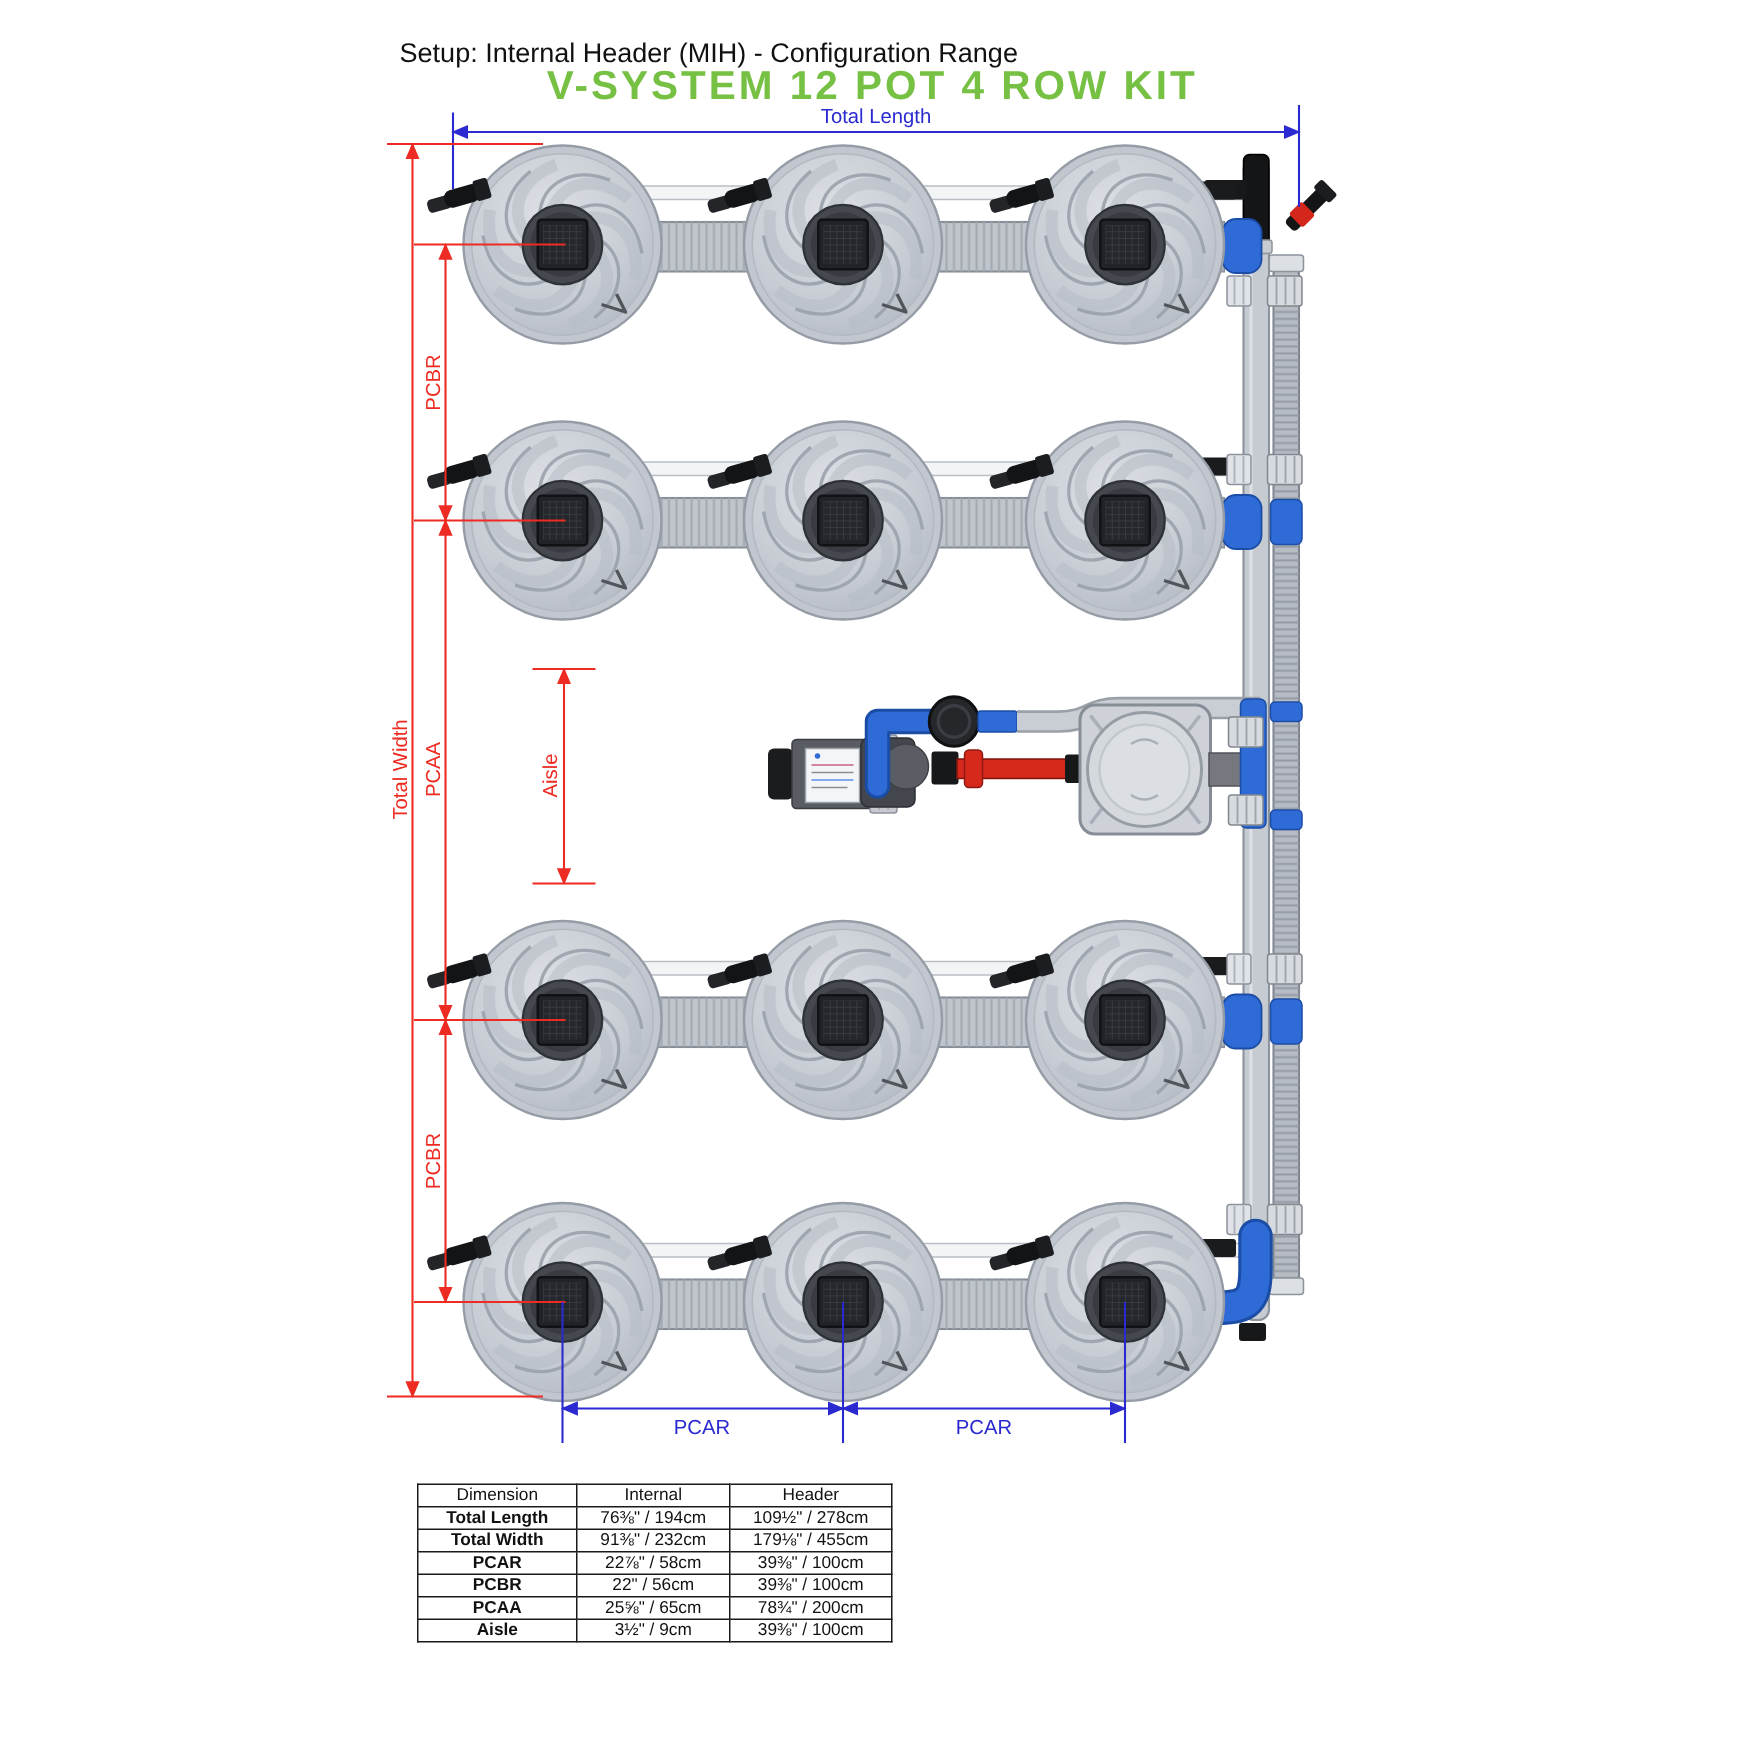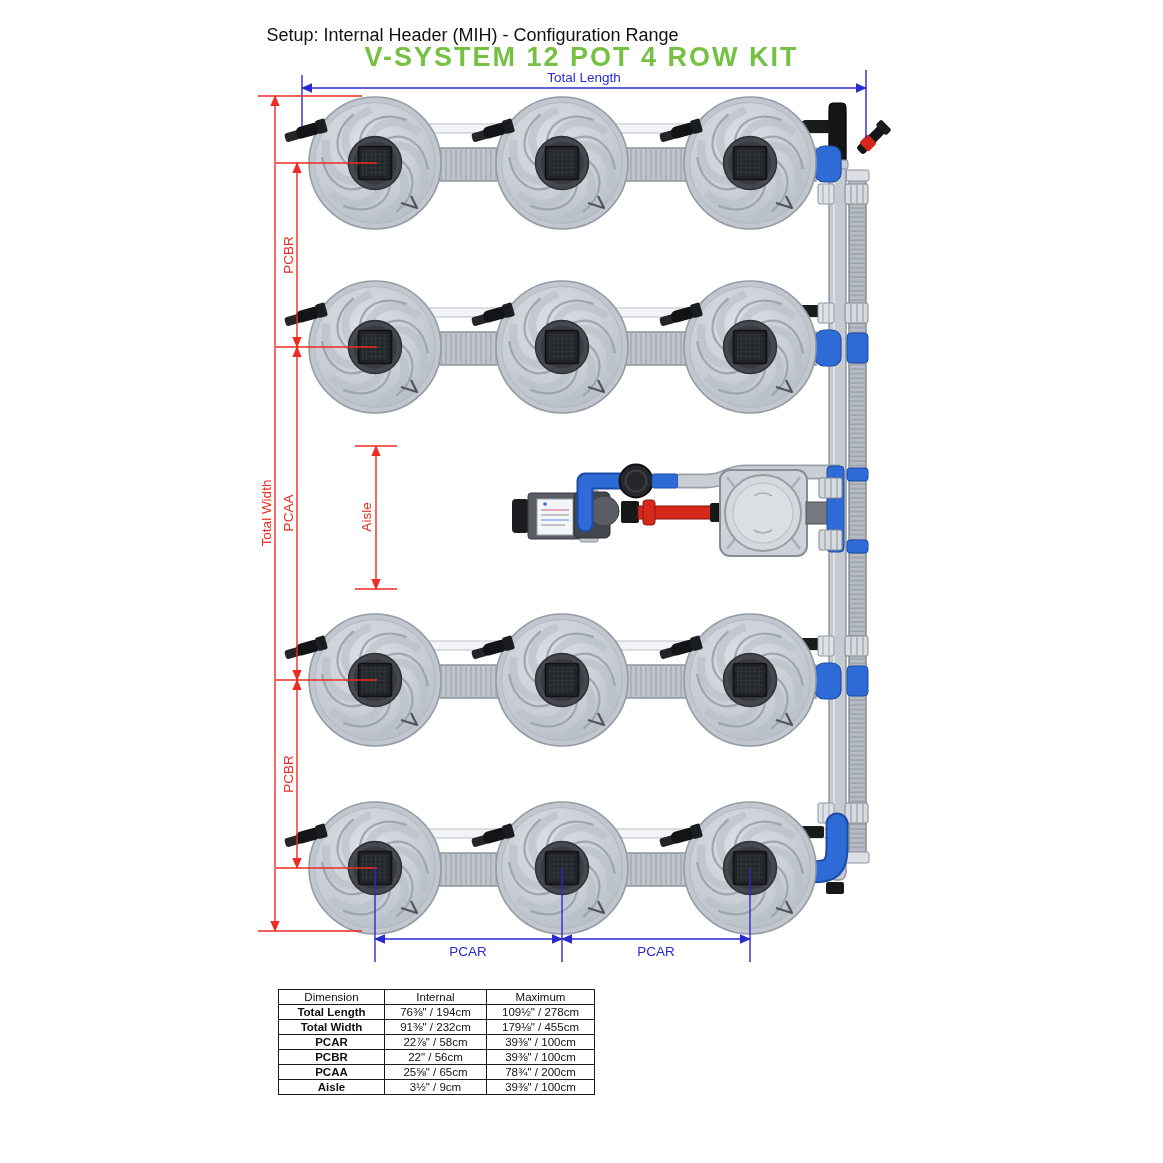--- a/index.html
+++ b/index.html
@@ -288,21 +288,21 @@
 <table class="dim">
   <colgroup>
       <col style="width:106px">
       <col style="width:102px">
       <col style="width:108px">
     </colgroup>
   <tbody>
       <tr>
     <th>Dimension</th>
     <th>Internal</th>
-    <th>Maximum</th>
+    <th>Header</th>
   </tr>
   <tr>
     <td class="lbl c-blue">Total Length</td>
     <td class="c-blue">76⅜" / 194cm</td>
     <td class="c-blue">109½" / 278cm</td>
   </tr>
   <tr>
     <td class="lbl c-red">Total Width</td>
     <td class="c-red">91⅜" / 232cm</td>
     <td class="c-red">179⅛" / 455cm</td>

